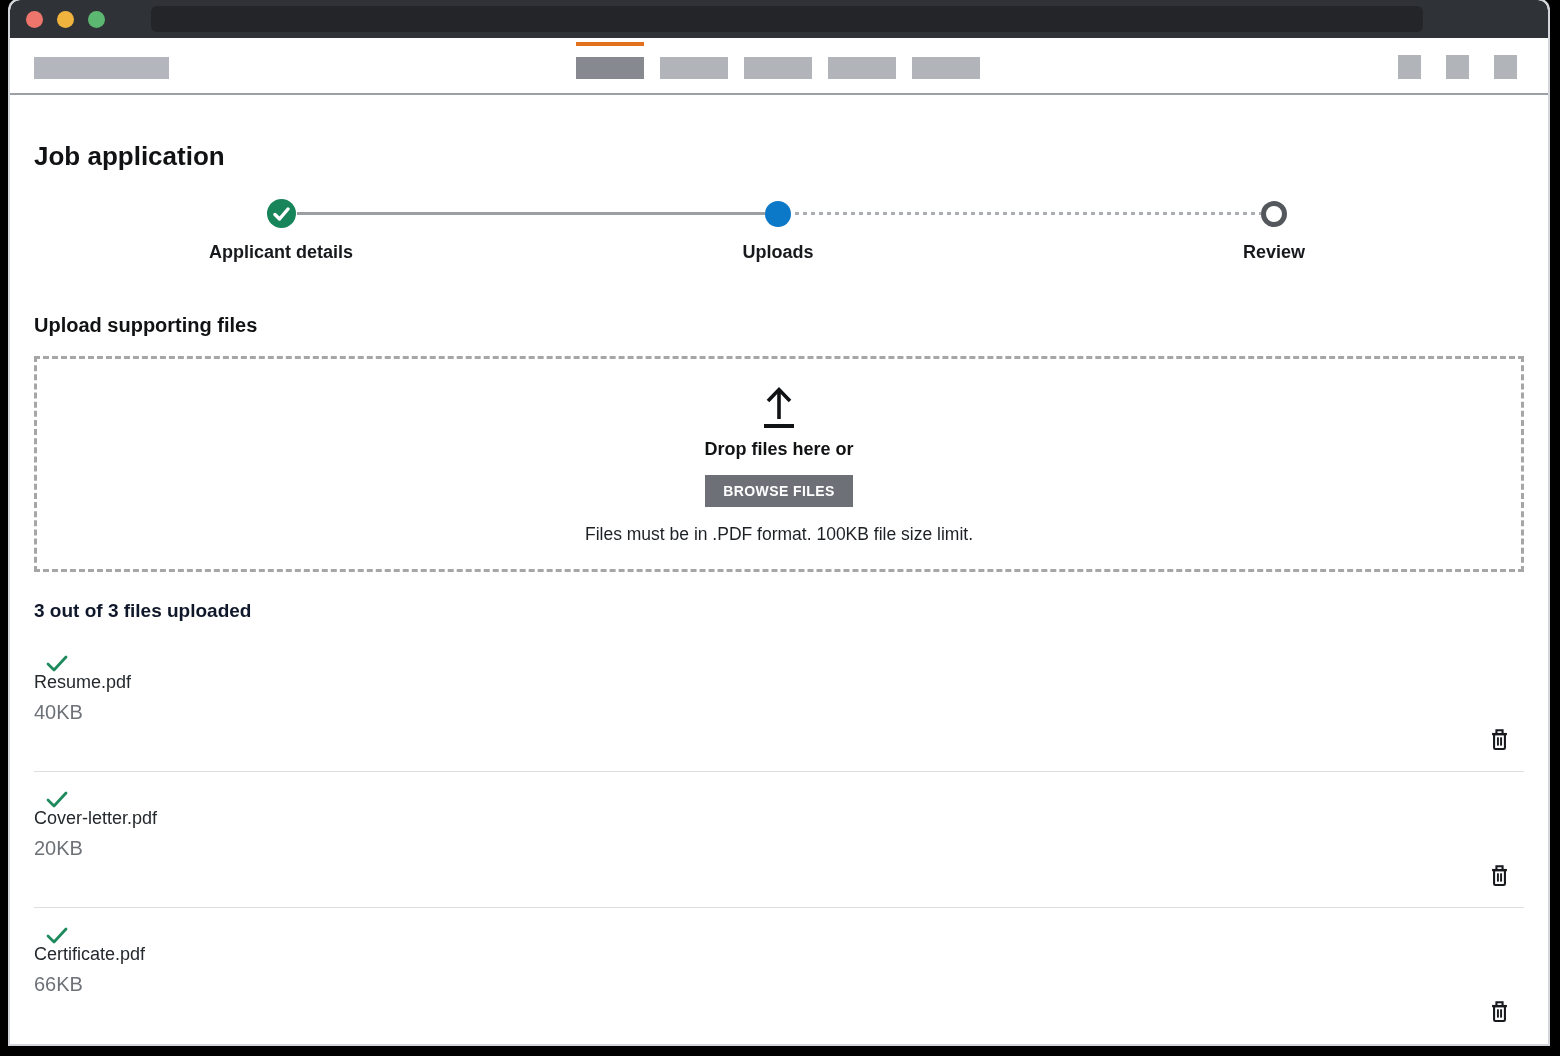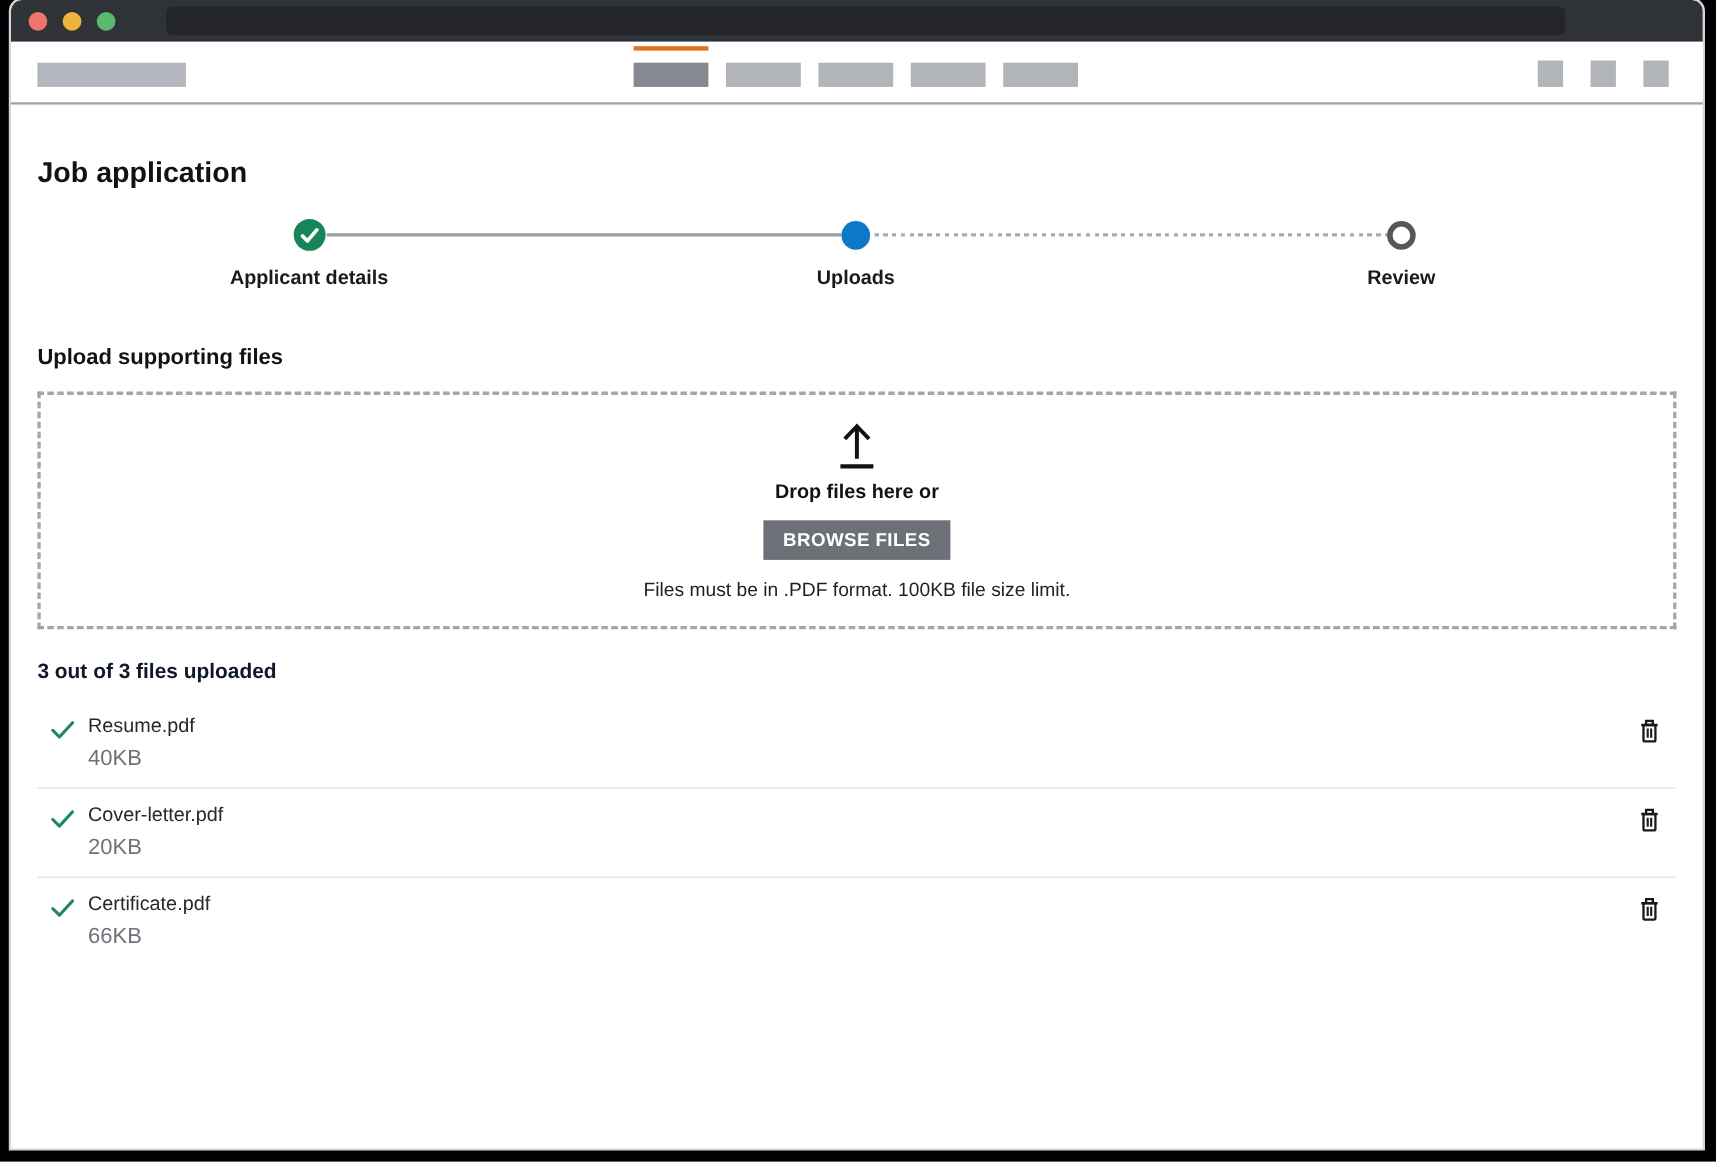--- a/index.html
+++ b/index.html
@@ -71,28 +71,28 @@
   .upload-heading { margin-top: 24px; font-size: 20px; font-weight: 700; color: #101214; }
   .upload-instructions { margin-top: 11px; font-size: 17.5px; color: #1d2125; }
   .dropzone {
     margin-top: 19px; height: 216px;
     border: 3px dashed #a6a6a6;
     display: flex; flex-direction: column; align-items: center; justify-content: center;
   }
   .drop-text { font-size: 18px; font-weight: 700; margin-top: 10px; color: #101214; }
   .browse-btn {
     margin-top: 15px; background: #6d7177; color: #fff;
-    border: none; font-family: inherit; font-size: 17px; font-weight: 700;
+    border: none; font-family: inherit; font-size: 14px; font-weight: 700;
     letter-spacing: 0.4px; padding: 8px 18px; cursor: pointer;
   }
   .format-note { margin-top: 17px; font-size: 17.5px; color: #1d2125; }
   
   .files-status { margin-top: 28px; font-size: 19px; font-weight: 700; color: #0f172a; }
   .file-list { margin-top: 14px; }
-  .file-row { display: flex; align-items: flex-start; padding: 13px 0 15px; }
+  .file-row { display: flex; align-items: flex-start; padding: 13px 0 15px; flex-direction: column; }
   .file-row + .file-row { border-top: 1px solid #dcdfe2; }
   .file-check { margin: 6px 12px 0 12px; flex: 0 0 auto; }
   .file-name { font-size: 18px; color: #24292d; }
   .file-size { font-size: 20px; color: #6d7278; margin-top: 8px; }
   .trash-btn {
     margin-left: auto; margin-right: 12px; margin-top: 2px;
     background: none; border: none; cursor: pointer; padding: 2px;
   }
   
   .footer-actions { position: absolute; right: 24px; bottom: 44px; display: flex; gap: 11px; }

